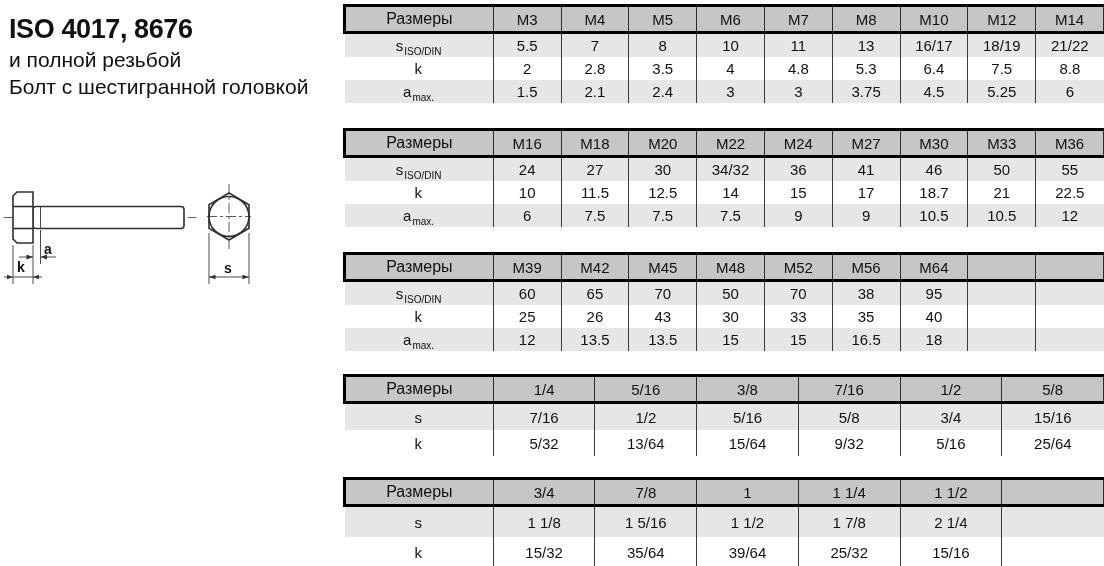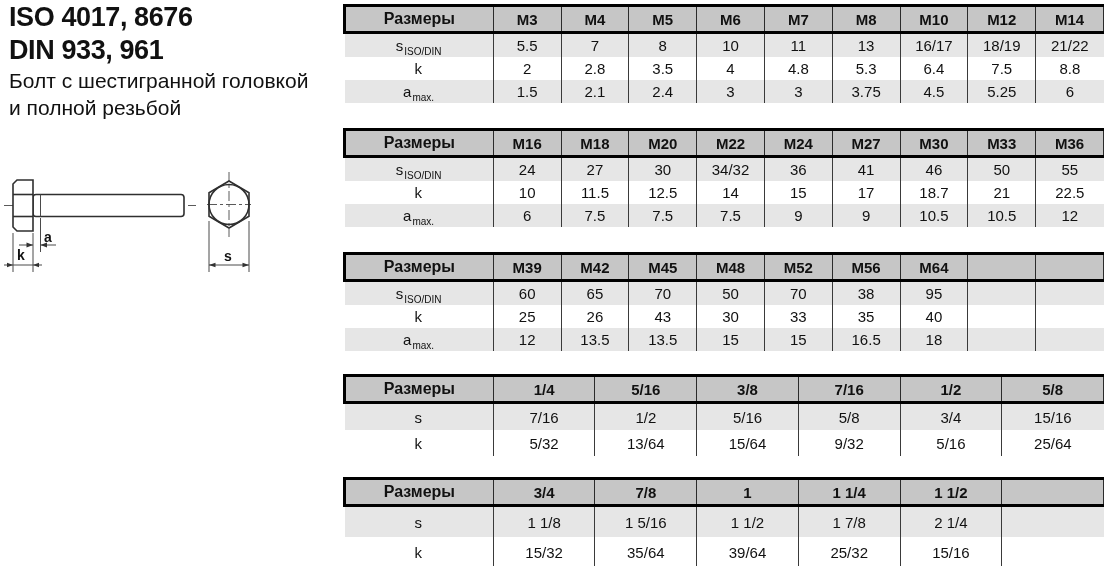--- a/index.html
+++ b/index.html
@@ -2,21 +2,21 @@
 <html><head>
 <meta charset="utf-8">
 <style>
   html, body { margin: 0; padding: 0; background: #ffffff; }
   body {
     width: 1104px; height: 566px; position: relative; overflow: hidden;
     font-family: "Liberation Sans", sans-serif; color: #111;
   }
 
   
-  .left-panel { position: absolute; left: 0; top: 0; width: 343px; height: 412px; }
+  .left-panel { position: absolute; left: 0; top: 12px; width: 343px; height: 412px; }
   .title-block { position: absolute; top: 1px; left: 9px; width: 330px; }
   .title-line { font-size: 27px; font-weight: bold; line-height: 1.22; letter-spacing: -0.4px; white-space: nowrap; }
   .subtitle-line { font-size: 21px; line-height: 1.3; white-space: nowrap; }
   .drawing-svg { position: absolute; left: 0; top: 148px; }
 
   
   .tables-region { position: absolute; left: 343px; top: 0; width: 761px; }
 
   .sheet-table {
     width: 100%; border-collapse: collapse; table-layout: fixed;
@@ -27,21 +27,21 @@
   .t3 { margin-top: 25px; }
   .t4 { margin-top: 23px; }
   .t5 { margin-top: 21px; }
 
   .metric   col.col-label { width: 19.6%; }
   .metric   col.col-val   { width: 8.933%; }
   .imperial col.col-label { width: 19.6%; }
   .imperial col.col-val   { width: 13.4%; }
 
   .sheet-table th {
-    background: #c6c6c6; font-weight: bold; font-size: 15px;
+    background: #c6c6c6; font-weight: normal; font-size: 15px;
     border-bottom: 3px solid #000; border-left: 1px solid #2b2b2b;
     height: 24px; padding: 0 2px; text-align: center;
   }
   .sheet-table th:first-child { border-left: 3px solid #000; font-size: 16px; }
   .sheet-table th:last-child { border-right: 1px solid #2b2b2b; }
 
   .sheet-table td {
     font-size: 15px; text-align: center; padding: 0 2px;
     border-left: 1px solid #3a3a3a; height: 23px;
   }
@@ -62,23 +62,22 @@
   .cline  { fill: none; stroke: #5a5a5a; stroke-width: 1; }
   .arrow  { fill: #333; stroke: none; }
   .dim-label { font: bold 14px "Liberation Sans", sans-serif; fill: #111; }
 </style>
 </head>
 <body>
 
 <div class="left-panel">
   <div class="title-block">
     <div class="title-line">ISO 4017, 8676</div>
-    <div class="title-line">DIN 933, 961</div>
+    <div class="subtitle-line">и полной резьбой</div>
     <div class="subtitle-line">Болт с шестигранной головкой</div>
-    <div class="subtitle-line">и полной резьбой</div>
   </div>
 
   <svg class="drawing-svg" width="343" height="200" viewBox="0 0 343 200" xmlns="http://www.w3.org/2000/svg">
 
     <g>
       <line class="cline" x1="4" y1="57.5" x2="196" y2="57.5" stroke-dasharray="12 4 3 4"></line>
       <rect class="outline-fill" x="33" y="46.5" width="151" height="22" rx="3"></rect>
       <polygon class="outline-fill" points="13,36 17,32 33,32 33,83 17,83 13,79"></polygon>
       <line class="outline" x1="13" y1="46.5" x2="33" y2="46.5"></line>
       <line class="outline" x1="13" y1="68.5" x2="33" y2="68.5"></line>

